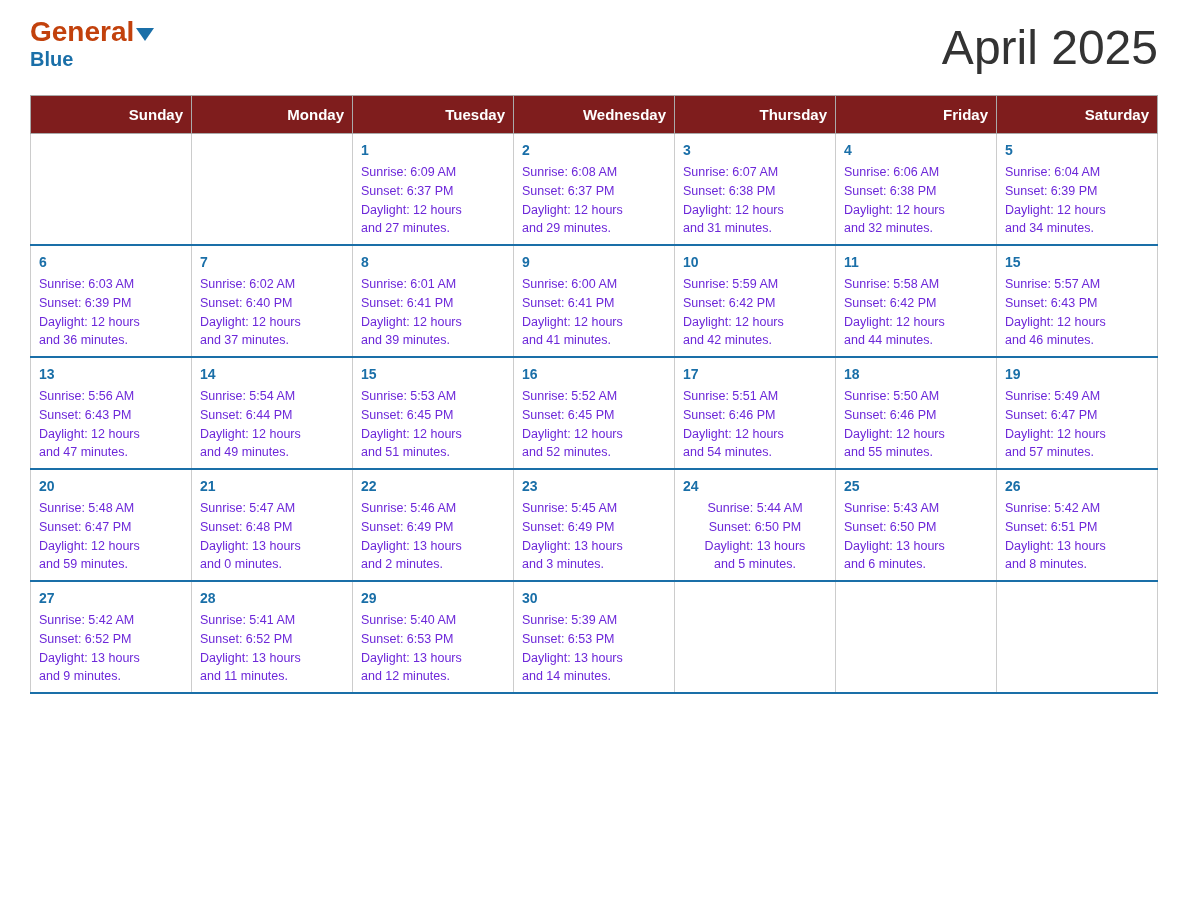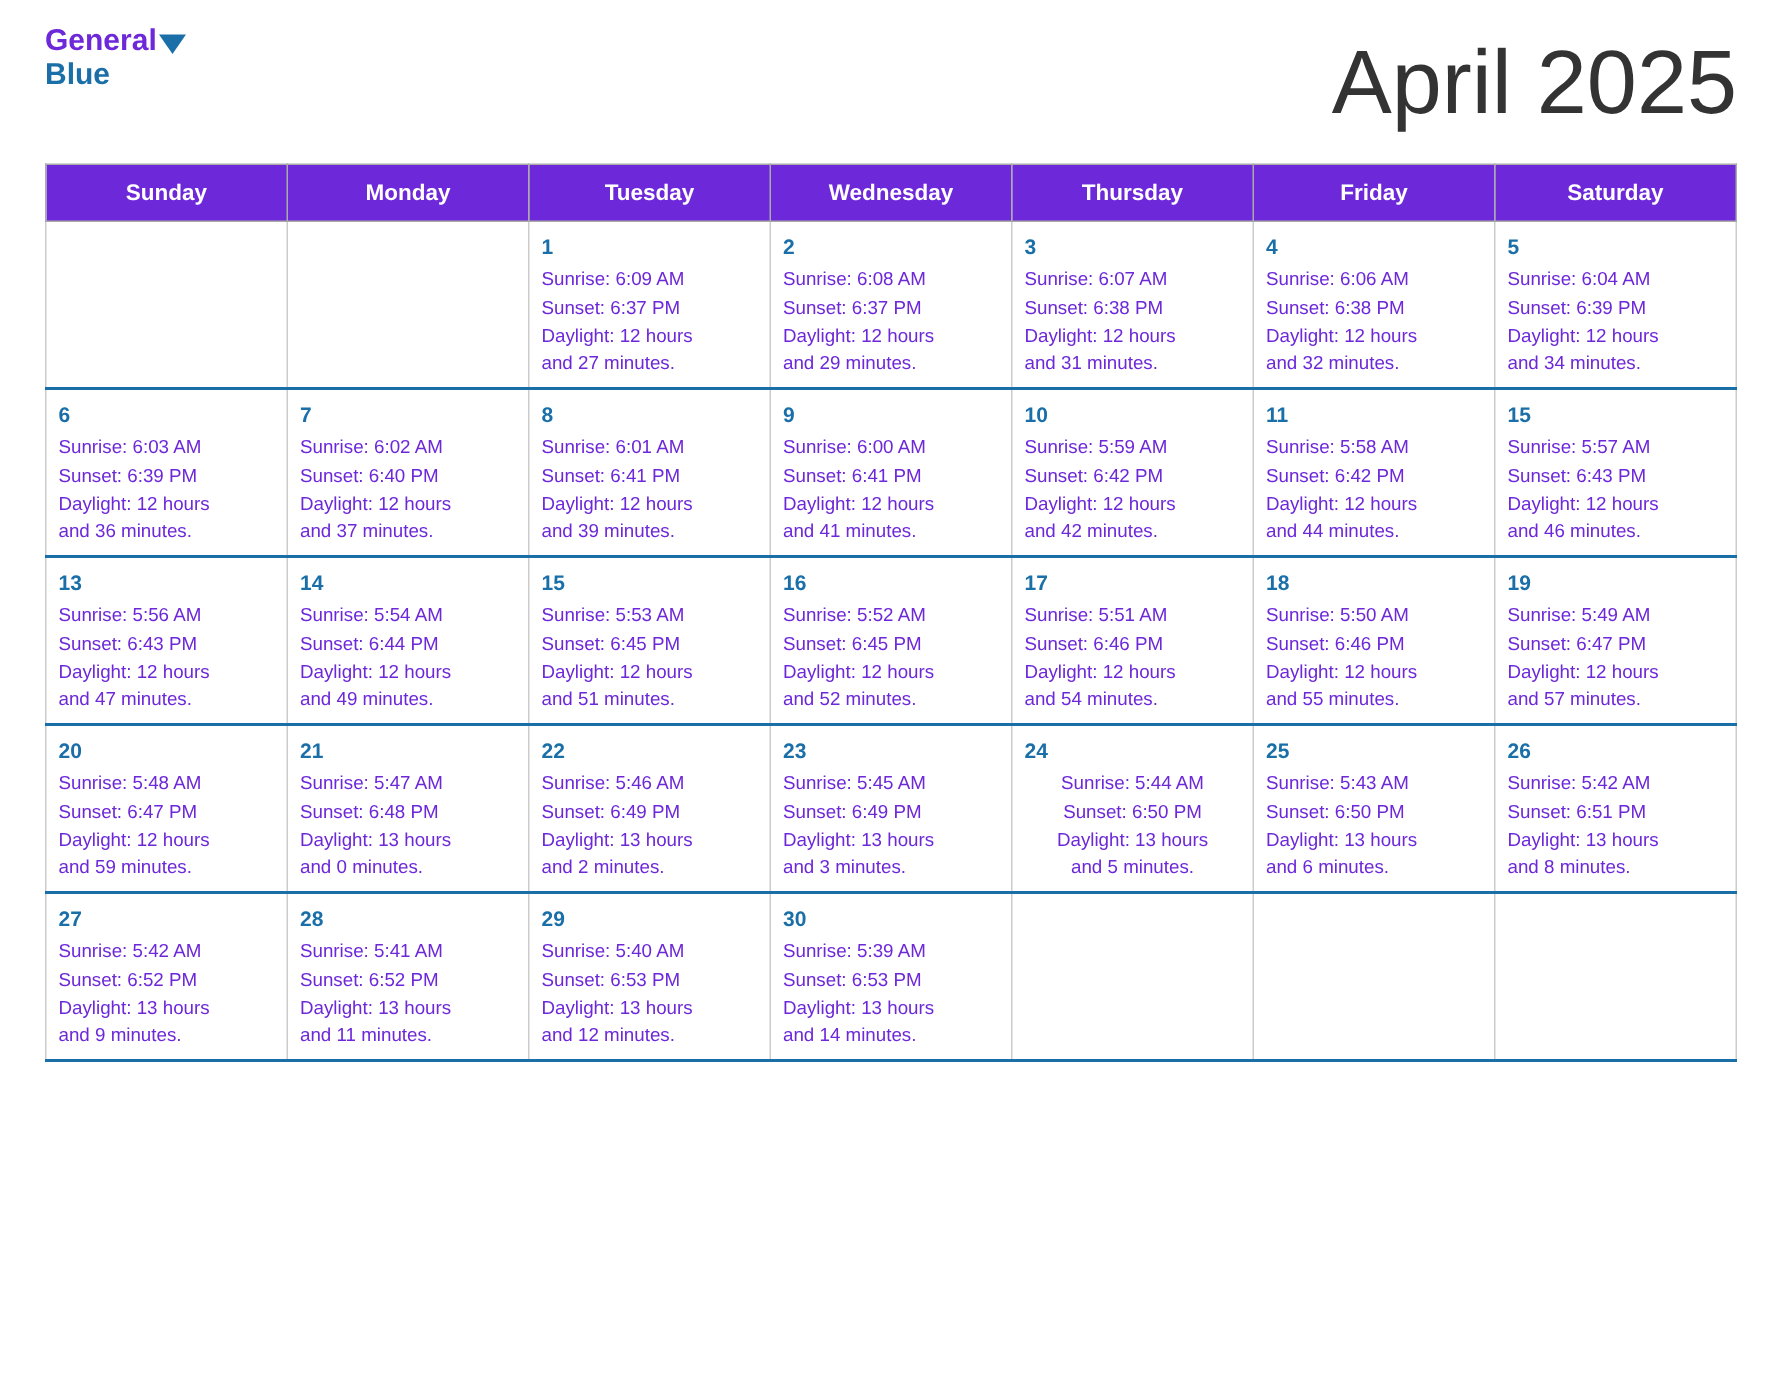--- a/index.html
+++ b/index.html
@@ -24,38 +24,38 @@
     }
     .logo-blue {
       color: #1a6fa8;
       font-size: 20px;
       font-weight: bold;
     }
     .title-section {
       text-align: right;
     }
     .main-title {
-      font-size: 60px;
+      font-size: 48px;
       font-weight: normal;
       color: #333;
     }
     .subtitle {
       font-size: 20px;
       color: #333;
     }
     .calendar {
       width: 100%;
       border-collapse: collapse;
       border: 1px solid #aaa;
     }
     .calendar thead tr th {
-      background-color: #6d28d9;
+      background-color: #7f1d1d;
       color: #fff;
       padding: 10px 8px;
-      text-align: center;
+      text-align: right;
       font-size: 15px;
       font-weight: bold;
       border: 1px solid #aaa;
     }
     .calendar tbody tr td {
       vertical-align: top;
       padding: 6px 8px;
       border: 1px solid #ccc;
       font-size: 12.5px;
       color: #333;
@@ -80,21 +80,21 @@
       background: #fff;
     }
   </style>
 </head>
 <body>
 
 <div class="header">
   <div class="logo">
 
     <div style="display:flex; align-items:center; margin-top:-4px;">
-      <span style="font-size:20px; font-weight:bold; color:#6d28d9;">General</span>
+      <span style="font-size:28px; font-weight:bold; color:#c2410c;">General</span>
       <span style="display:inline-block; width:0; height:0; border-left:9px solid transparent; border-right:9px solid transparent; border-top:13px solid #1a6fa8; margin:0 2px; position:relative; top:2px;"></span>
     </div>
     <div>
       <span class="logo-blue">Blue</span>
     </div>
   </div>
   <div class="title-section">
     <div class="main-title">April 2025</div>
   </div>
 </div>

